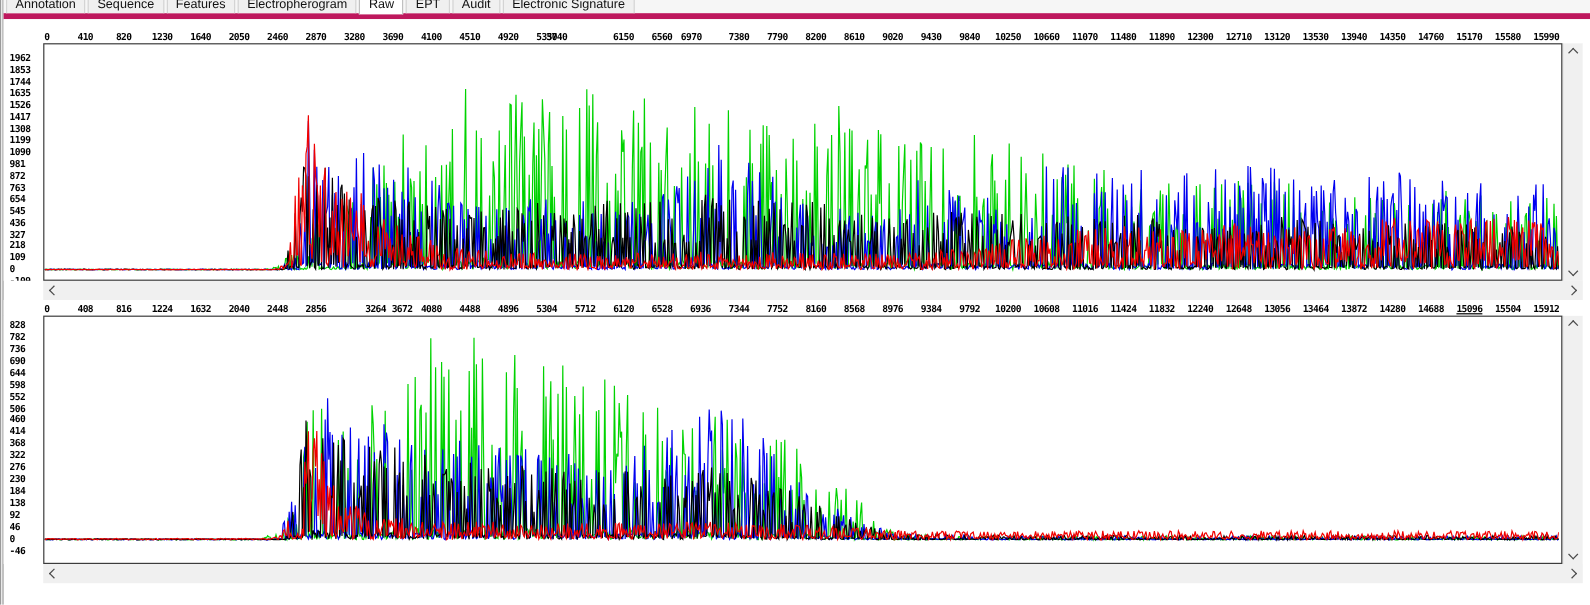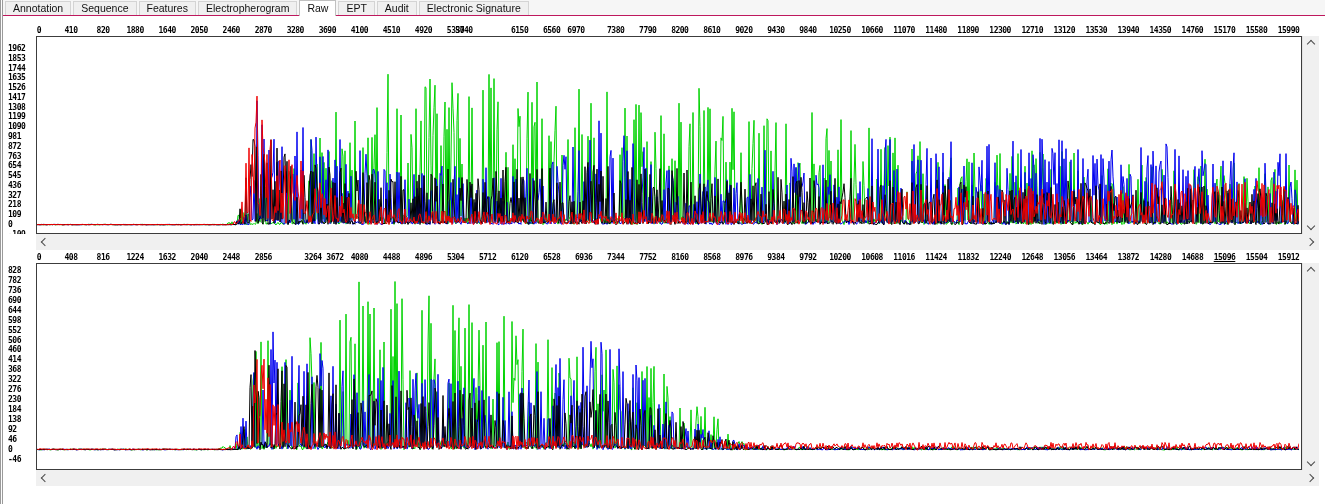--- a/index.html
+++ b/index.html
@@ -4,21 +4,21 @@
 <style>
   * { margin:0; padding:0; box-sizing:border-box; }
   html,body { width:1325px; height:504px; overflow:hidden; background:#fff;
               font-family:"Liberation Sans", sans-serif; }
   .window { display:flex; width:1325px; height:504px; }
   .left-edge { width:3px; border-left:1px solid #9a9a9a; border-right:1px solid #9a9a9a;
                background:#fdfdfd; flex:0 0 3px; }
   .main { flex:1; display:flex; flex-direction:column; min-width:0; }
 
   .tabbar { height:16px; display:flex; align-items:flex-end; background:#f6f6f6;
-            border-bottom:1px solid #be185d; padding-left:2px; flex:0 0 16px; }
+            border-bottom:5px solid #be185d; padding-left:2px; flex:0 0 16px; }
   .tab { font-size:10.5px; color:#111; background:#f0f0f0; border:1px solid #d4d4d4;
          border-bottom:none; padding:0 7px; height:14px; line-height:13px;
          margin-right:2px; white-space:nowrap; cursor:default; }
   .tab.selected { background:#fff; height:16px; line-height:15px; margin-bottom:-1px;
                   border-color:#c0c0c0; }
 
   .ptitle { height:14px; flex:0 0 14px; font-size:10.5px; line-height:13px; color:#000;
             padding-left:4px; border-bottom:1px solid #a6a6a6; background:#fff;
             white-space:nowrap; overflow:hidden; }
   .axisrow { position:relative; background:#fff; }
@@ -64,21 +64,21 @@
         <div class="tab selected">Raw</div>
         <div class="tab">EPT</div>
         <div class="tab">Audit</div>
         <div class="tab">Electronic Signature</div>
       </div>
 
     <div class="axisrow first" id="xaxis0">
         <span class="ticklabel" style="left: 36px;">0</span>
         <span class="ticklabel" style="left: 68.0384px;">410</span>
         <span class="ticklabel" style="left: 100.077px;">820</span>
-        <span class="ticklabel" style="left: 132.115px;">1880</span>
+        <span class="ticklabel" style="left: 132.115px;">1230</span>
         <span class="ticklabel" style="left: 164.154px;">1640</span>
         <span class="ticklabel" style="left: 196.192px;">2050</span>
         <span class="ticklabel" style="left: 228.23px;">2460</span>
         <span class="ticklabel" style="left: 260.269px;">2870</span>
         <span class="ticklabel" style="left: 292.307px;">3280</span>
         <span class="ticklabel" style="left: 324.346px;">3690</span>
         <span class="ticklabel" style="left: 356.384px;">4100</span>
         <span class="ticklabel" style="left: 388.422px;">4510</span>
         <span class="ticklabel" style="left: 420.461px;">4920</span>
         <span class="ticklabel" style="left: 452.499px;">5330</span>

